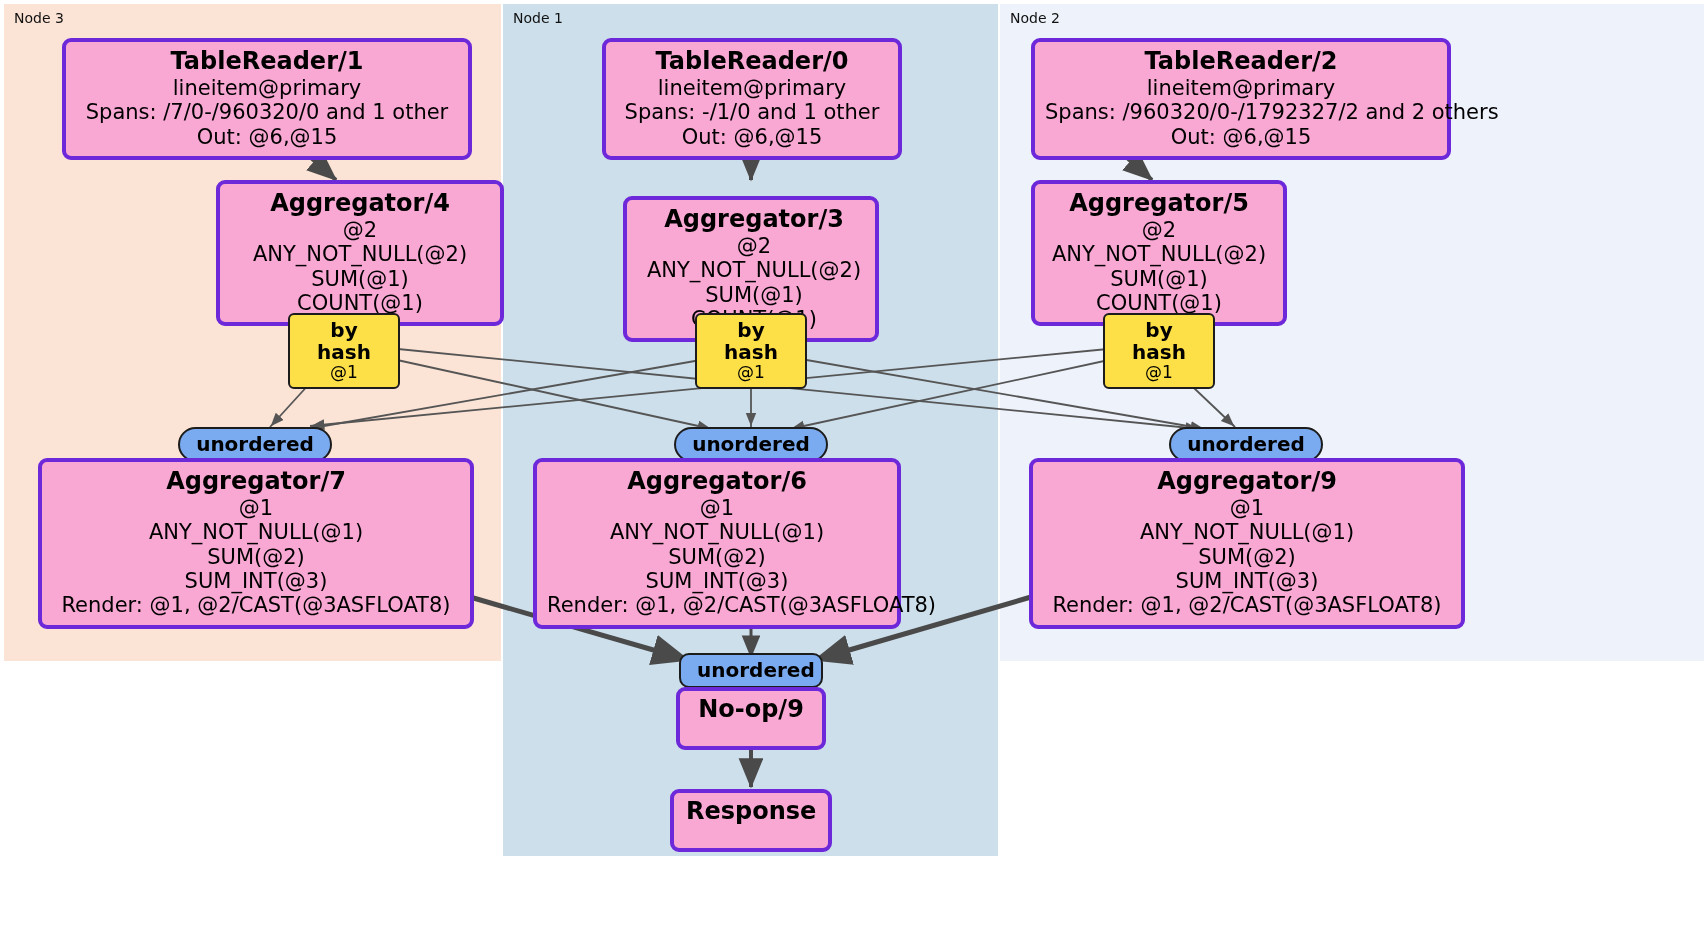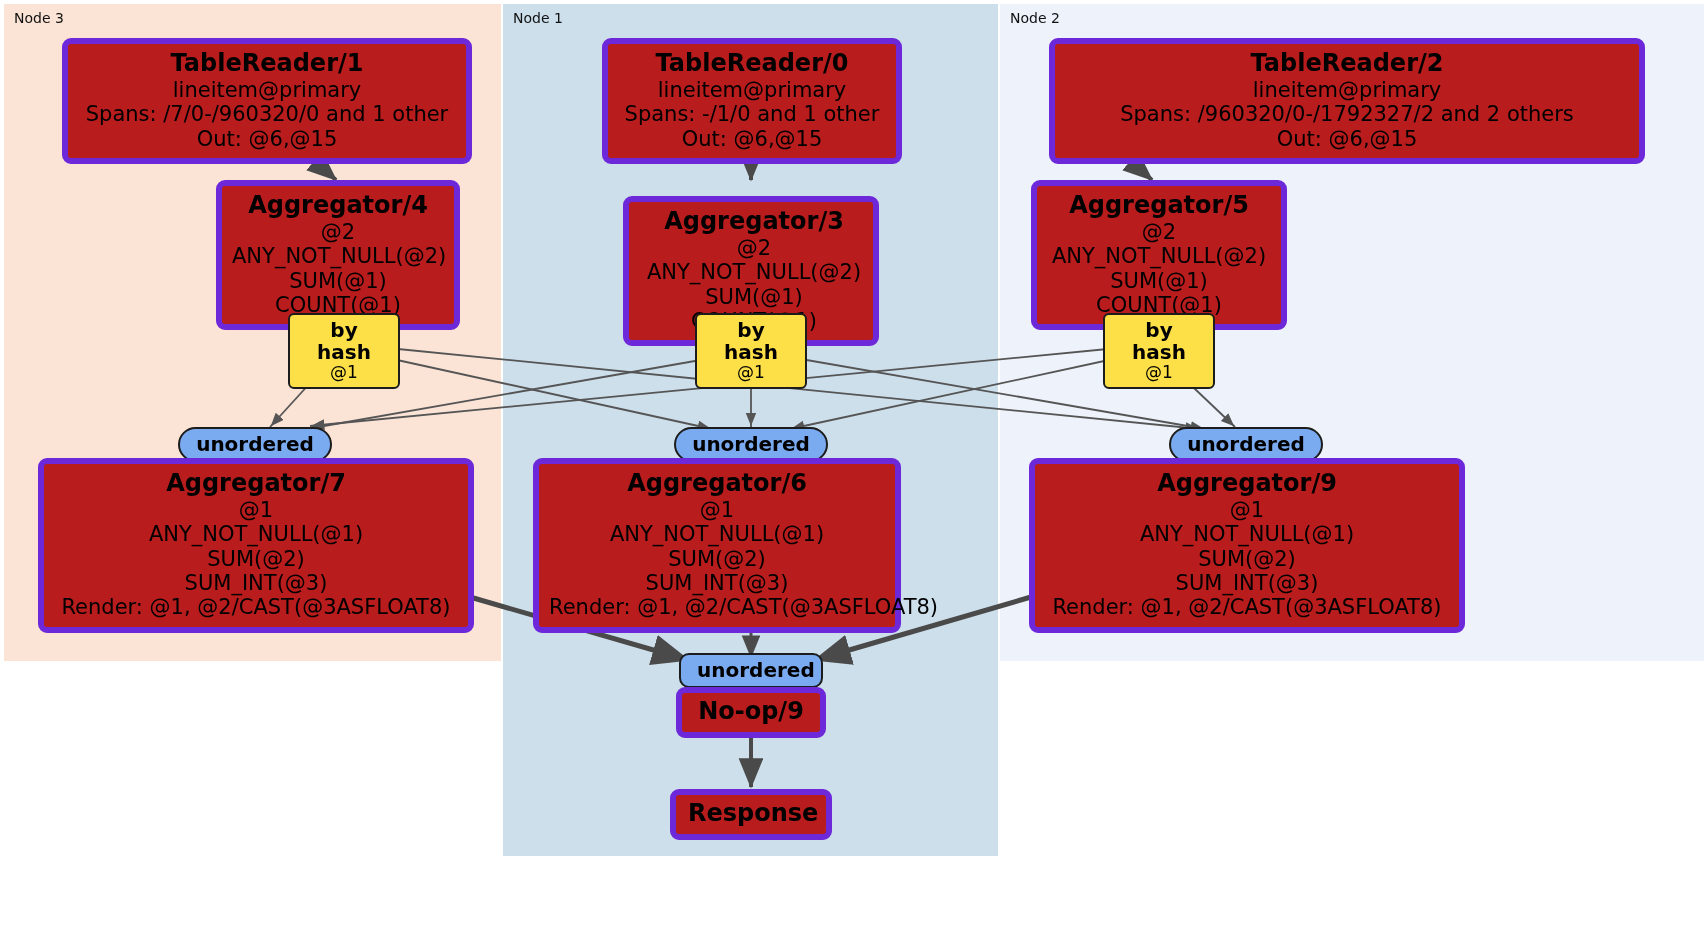--- a/index.html
+++ b/index.html
@@ -9,29 +9,29 @@
 
   
   .region{position:absolute;box-sizing:border-box;}
   .region-label{position:absolute;left:10px;top:6px;font-size:14px;color:#111;
                 font-family:"DejaVu Sans","Liberation Sans",sans-serif;}
 
   
   #edges{position:absolute;left:0;top:0;width:1708px;height:940px;}
 
   
-  .box{position:absolute;box-sizing:border-box;background:#b91c1c;
-       border:6px solid #6d28d9;border-radius:9px;
+  .box{position:absolute;box-sizing:border-box;background:#f9a8d4;
+       border:4px solid #6d28d9;border-radius:9px;
        text-align:center;padding:6px 10px 7px 10px;
        line-height:1.16;color:#000;}
   .box .ttl{font-weight:bold;font-size:24px;letter-spacing:0px;white-space:nowrap;}
   .box .ln{font-size:21px;white-space:nowrap;}
 
   
-  .box.small{padding:5px 12px 6px 12px;}
+  .box.small{padding:5px 12px 22px 12px;}
   .box.small .ttl{font-size:24px;}
 
   
   .badge{position:absolute;box-sizing:border-box;text-align:center;color:#000;
          border:2px solid #1c1c1c;line-height:1.1;}
   .badge.hash{background:#fde047;border-radius:6px;padding:4px 12px 5px 12px;}
   .badge.hash .b1{font-weight:bold;font-size:20px;}
   .badge.hash .b2{font-size:17px;}
   .badge.unord{background:#7aabf0;border-radius:999px;padding:4px 16px 5px 16px;}
   .badge.unord .b1{font-weight:bold;font-size:20px;white-space:nowrap;}
@@ -110,28 +110,28 @@
     <div class="ln">Out: @6,@15</div>
   </div>
 
   <div class="box" style="left:602px;top:38px;width:300px;">
     <div class="ttl">TableReader/0</div>
     <div class="ln">lineitem@primary</div>
     <div class="ln">Spans: -/1/0 and 1 other</div>
     <div class="ln">Out: @6,@15</div>
   </div>
 
-  <div class="box" style="left:1031px;top:38px;width:596px;margin-left:18px;">
+  <div class="box" style="left:1031px;top:38px;width:420px;">
     <div class="ttl">TableReader/2</div>
     <div class="ln">lineitem@primary</div>
     <div class="ln">Spans: /960320/0-/1792327/2 and 2 others</div>
     <div class="ln">Out: @6,@15</div>
   </div>
 
-  <div class="box" style="left:216px;top:180px;width:244px;">
+  <div class="box" style="left:216px;top:180px;width:288px;">
     <div class="ttl">Aggregator/4</div>
     <div class="ln">@2</div>
     <div class="ln">ANY_NOT_NULL(@2)</div>
     <div class="ln">SUM(@1)</div>
     <div class="ln">COUNT(@1)</div>
   </div>
 
   <div class="box" style="left:623px;top:196px;width:256px;padding-left:16px;">
     <div class="ttl">Aggregator/3</div>
     <div class="ln">@2</div>

